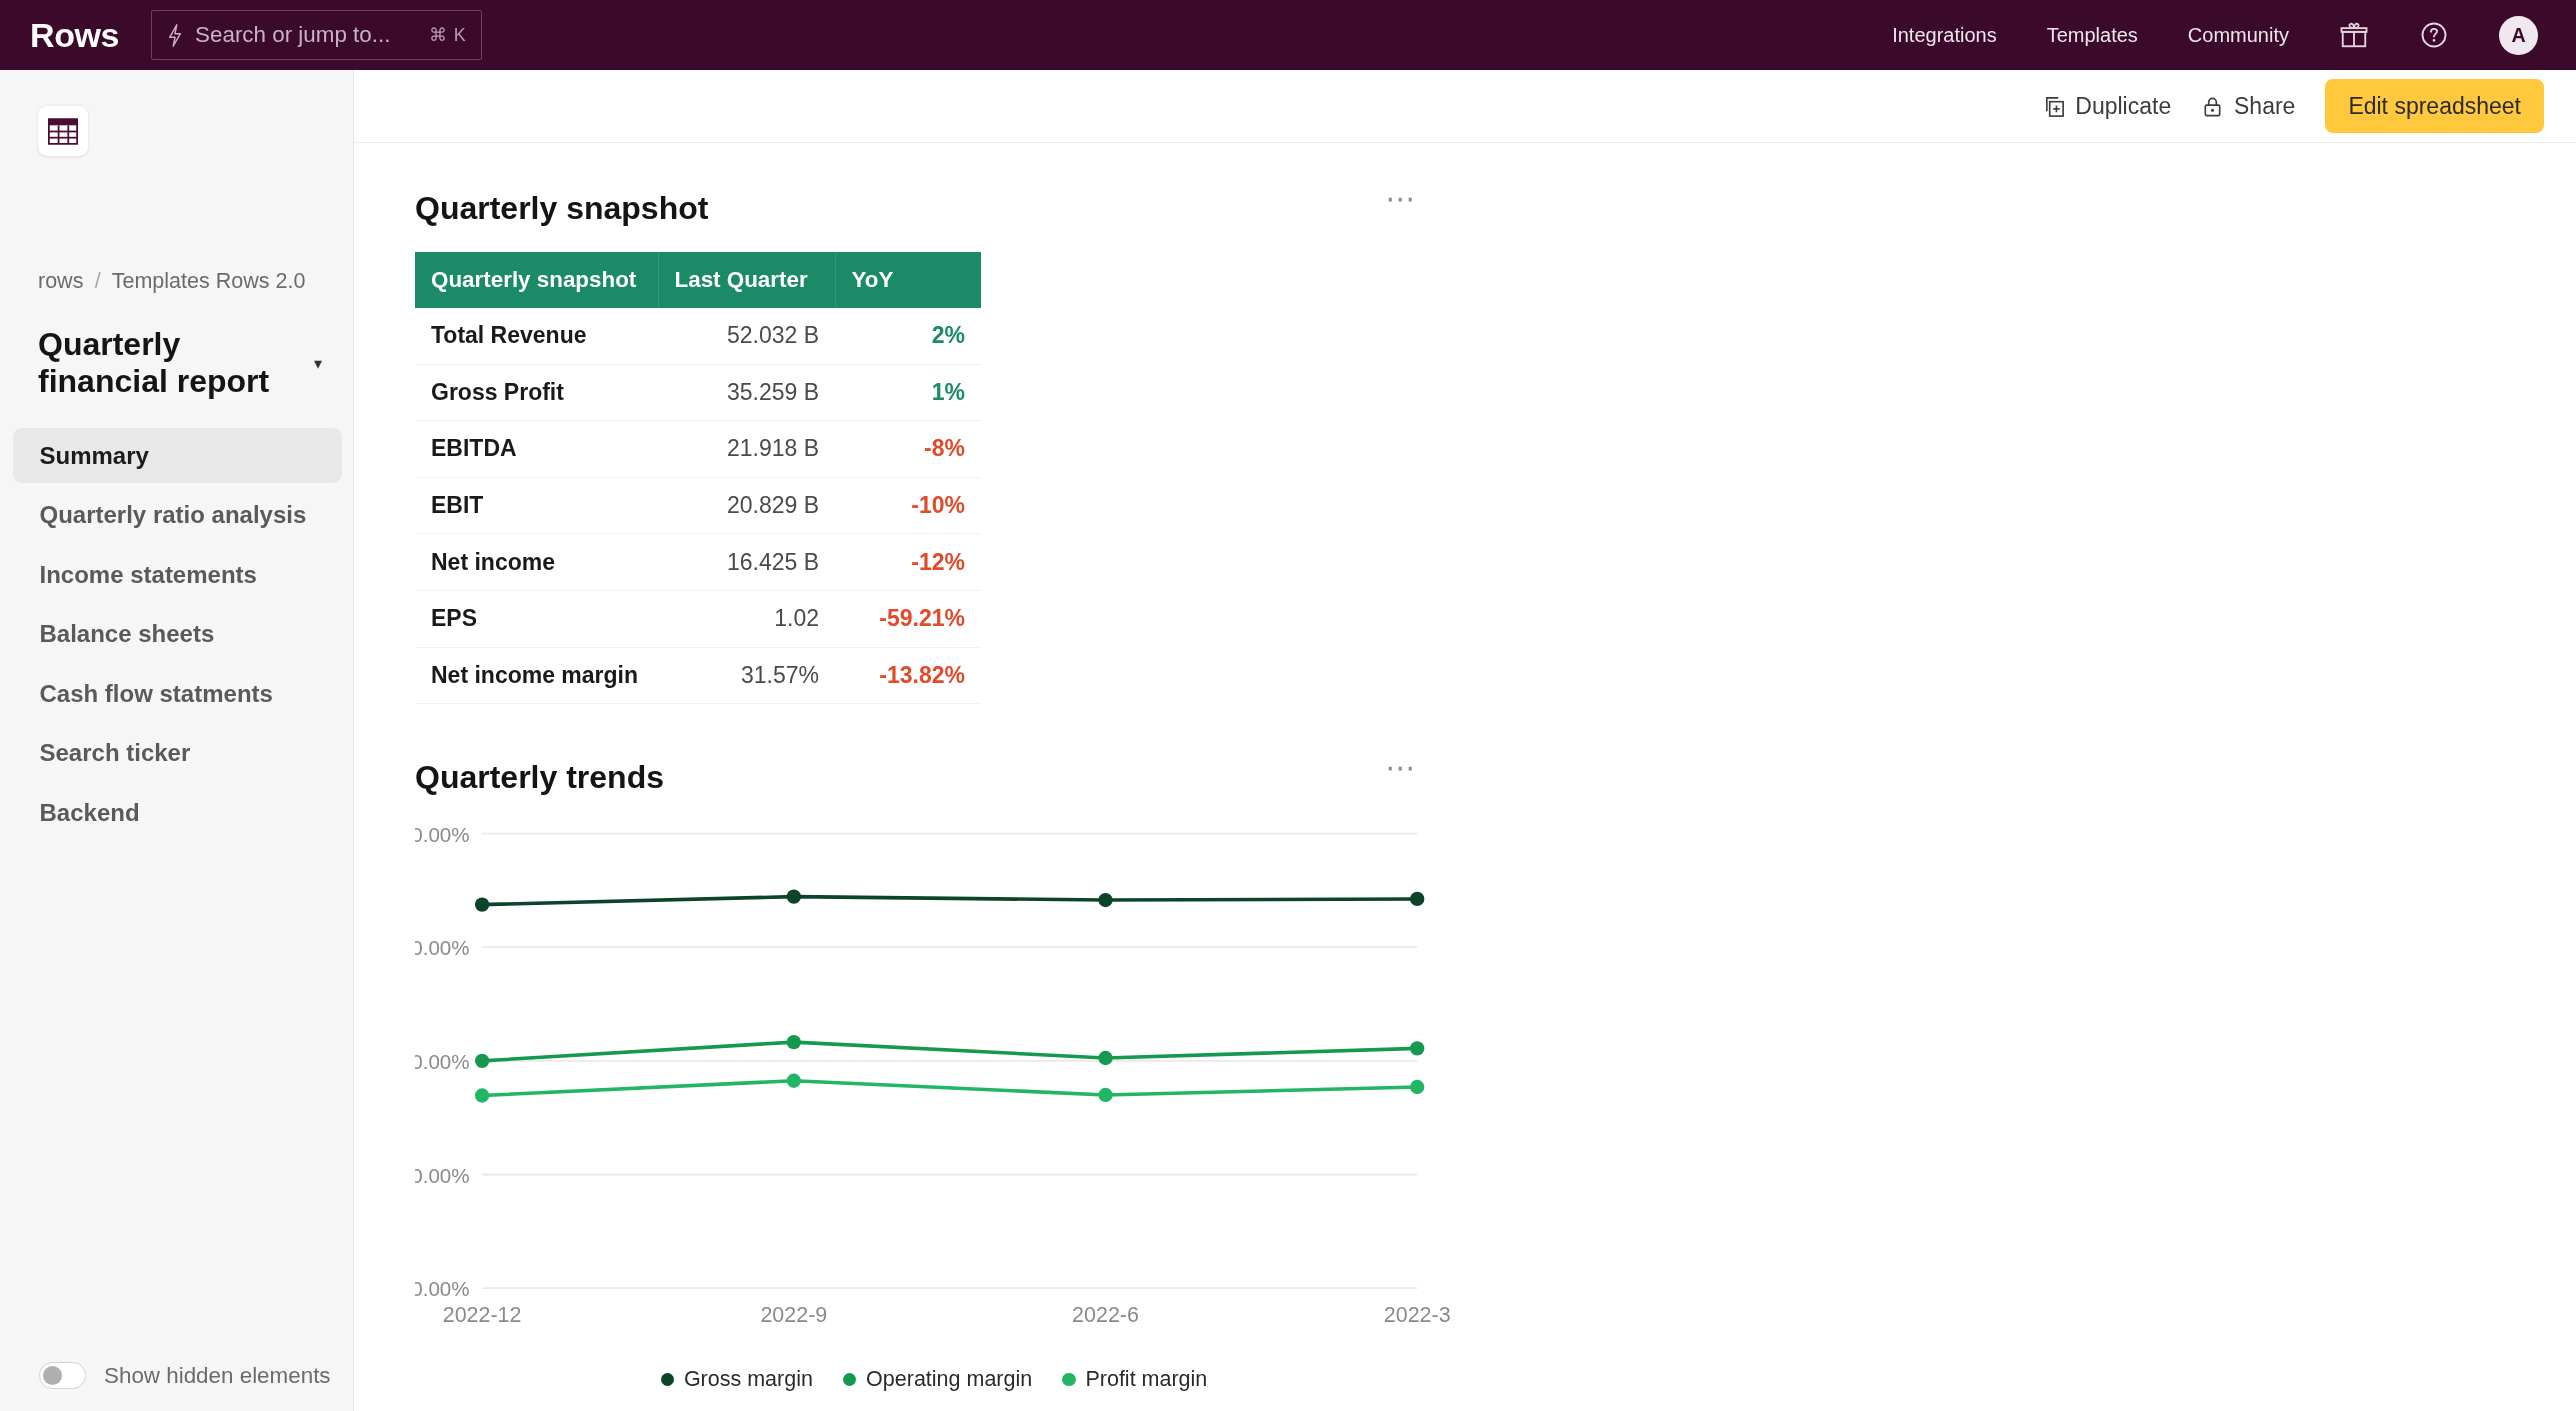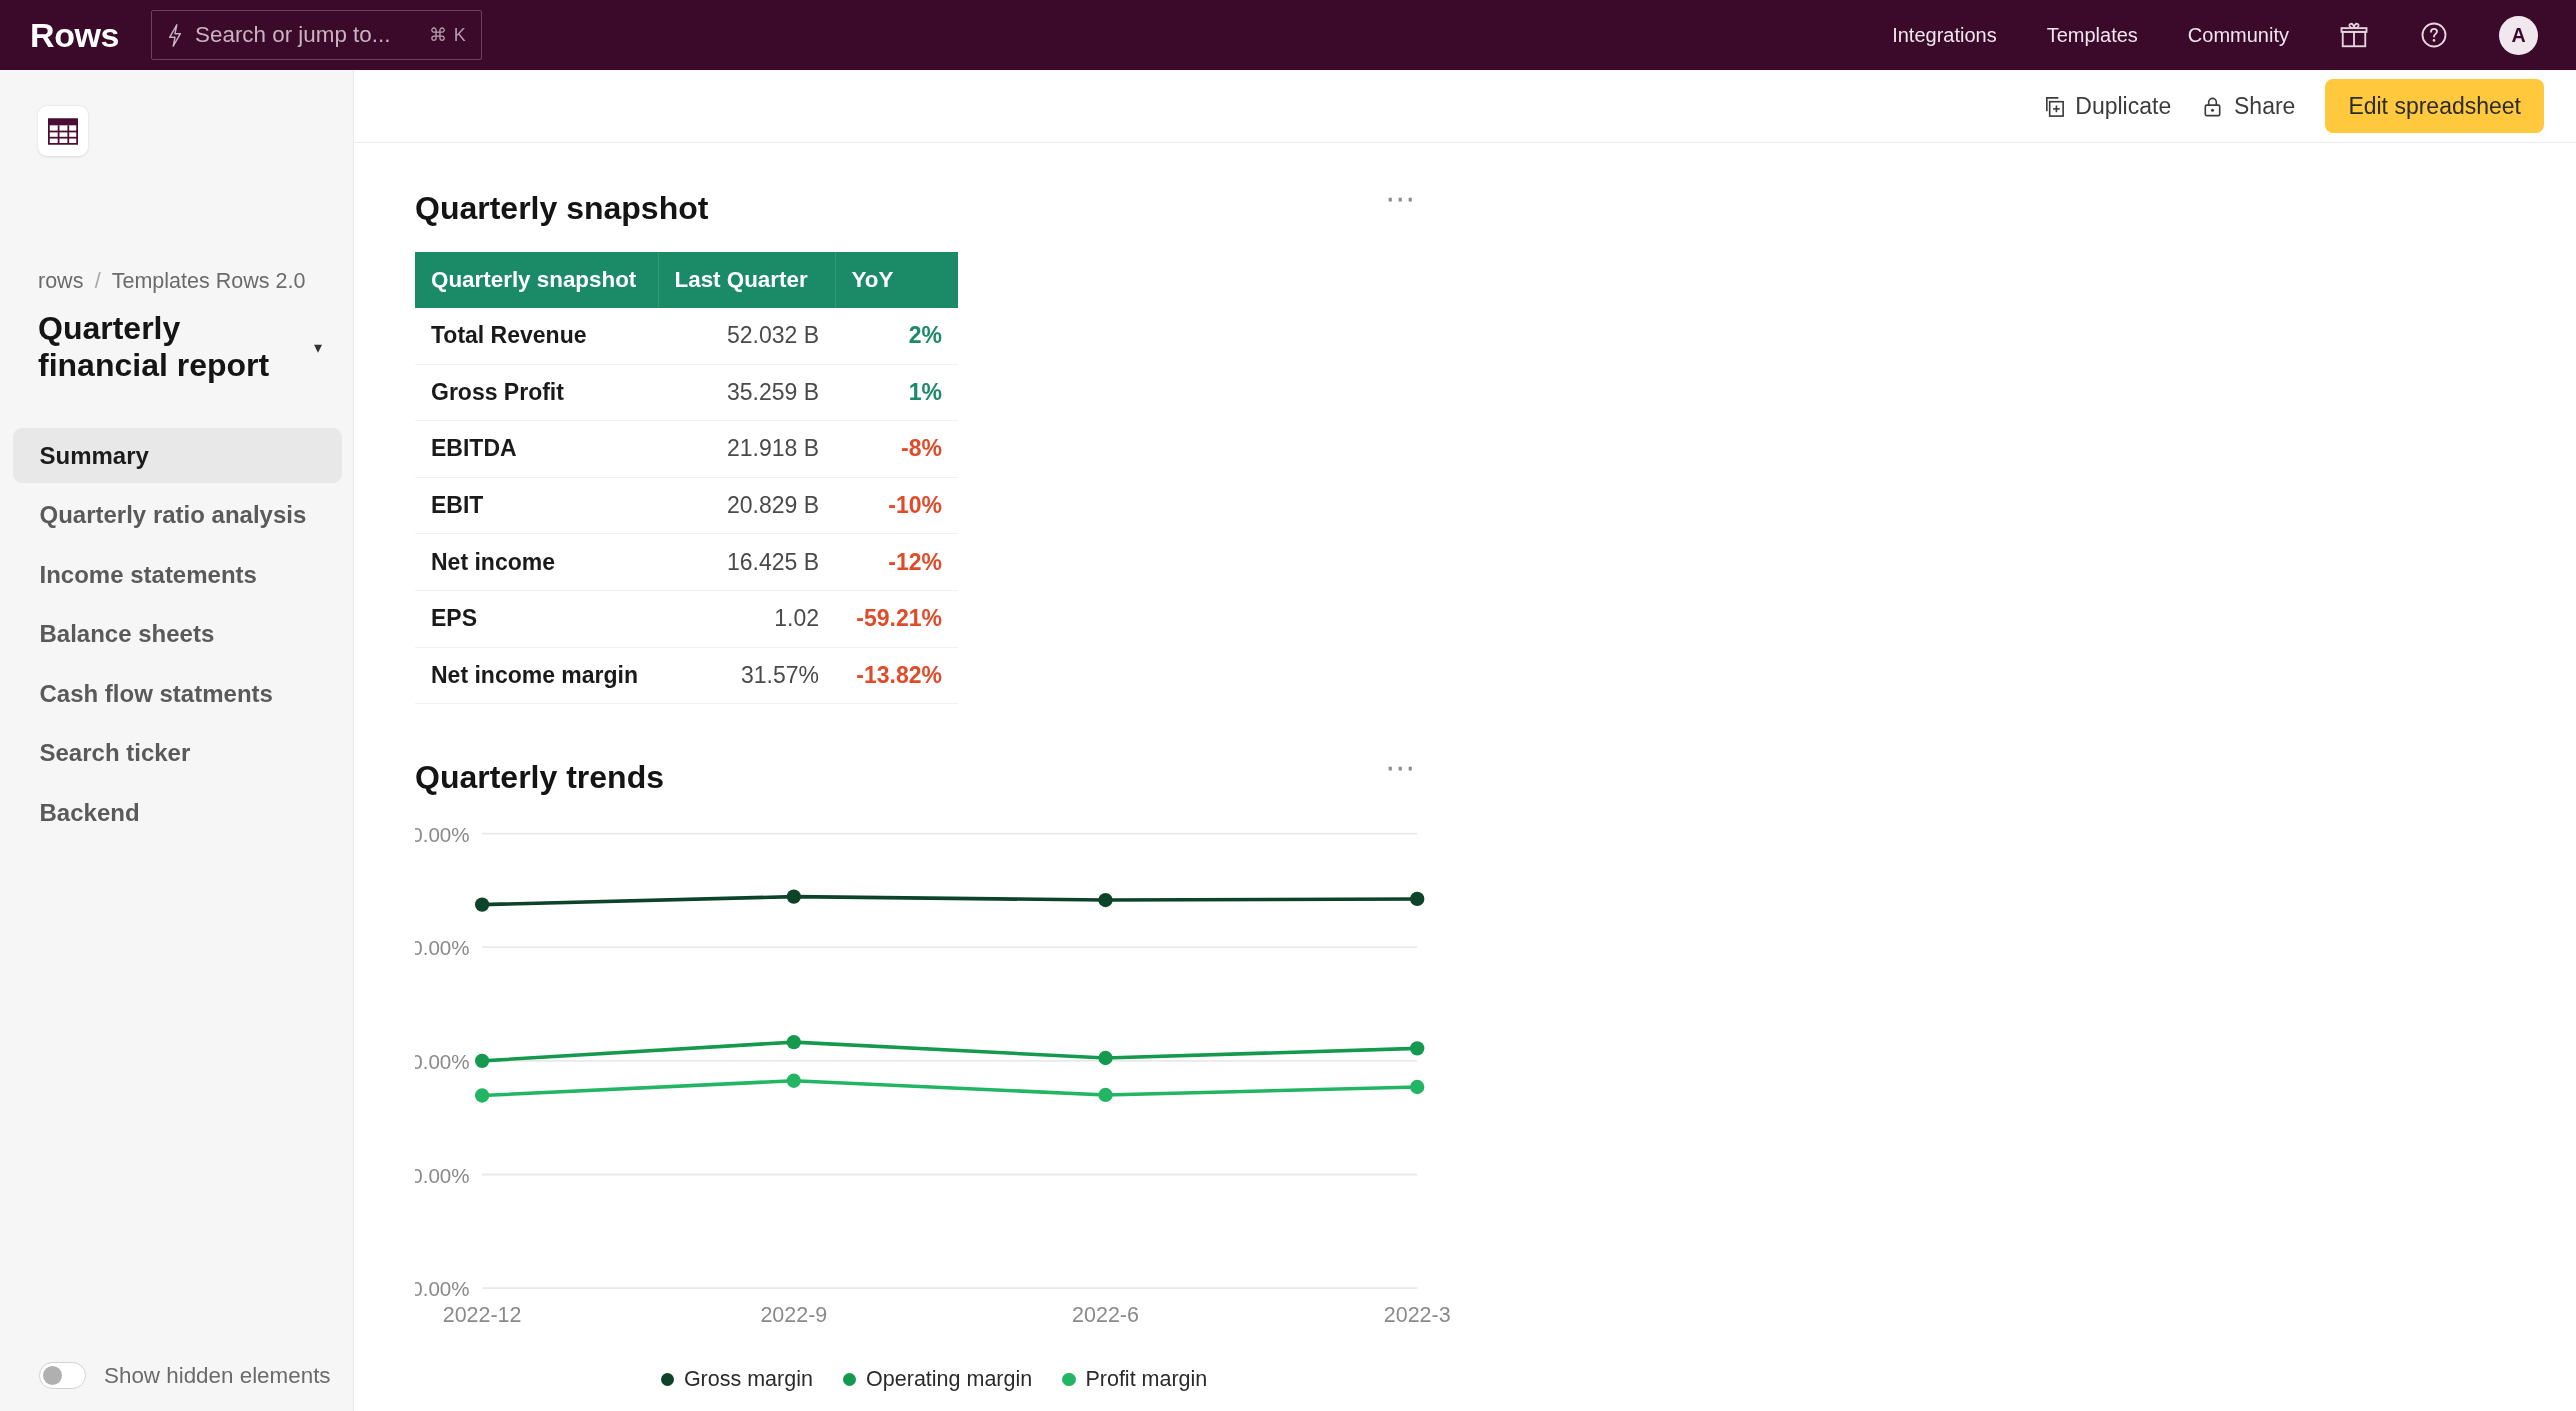--- a/index.html
+++ b/index.html
@@ -51,21 +51,21 @@
     width: 50px; height: 50px; background: #fff; border-radius: 9px;
     display: flex; align-items: center; justify-content: center;
     box-shadow: 0 0.9px 2.7px rgba(0,0,0,.12);
   }
   .breadcrumb {
     position: absolute; left: 38px; top: 199px;
     font-size: 21.5px; color: #6b6b6b;
   }
   .breadcrumb .sep { color: #a8a8a8; margin: 0 5.4px; }
   .doc-title-row {
-    position: absolute; left: 38px; top: 240px; width: 284px;
+    position: absolute; left: 38px; top: 256px; width: 284px;
     display: flex; align-items: center;
   }
   .doc-title {
     font-size: 32px; font-weight: 700; color: #151515;
     line-height: 1.17; max-width: 233px;
   }
   .caret { margin-left: auto; color: #333; font-size: 16px; }
   .navlist { position: absolute; left: 12.5px; top: 358px; width: 329px; font-weight: bold; }
   .navitem {
     height: 55px; display: flex; align-items: center;
@@ -114,21 +114,21 @@
   .dots { margin-left: auto; color: #8d8d8d; font-size: 30px; line-height: 18px; letter-spacing: 1.8px; }
 
   
   table.snapshot { border-collapse: collapse; width: 543px; table-layout: fixed; }
   table.snapshot thead th {
     background: #1a8a67; color: #ffffff; font-size: 22.4px; font-weight: 700;
     text-align: left; padding: 15px 16px; white-space: nowrap;
   }
   table.snapshot thead th.c1 { width: 243px; }
   table.snapshot thead th.c2 { width: 177px; border-left: 0.9px solid #2d9a78; }
-  table.snapshot thead th.c3 { width: 123px; border-left: 0.9px solid #2d9a78; }
+  table.snapshot thead th.c3 { width: 146px; border-left: 0.9px solid #2d9a78; }
   table.snapshot tbody td {
     font-size: 23px; padding: 14.3px 16px;
     border-bottom: 0.9px solid #f0f0f0; white-space: nowrap;
   }
   td.label { font-weight: 700; color: #1a1a1a; }
   td.value { text-align: right; color: #4a4a4a; }
   td.yoy   { text-align: right; font-weight: 700; }
   .pos { color: #1a8a67; }
   .neg { color: #e04b2a; }
 

